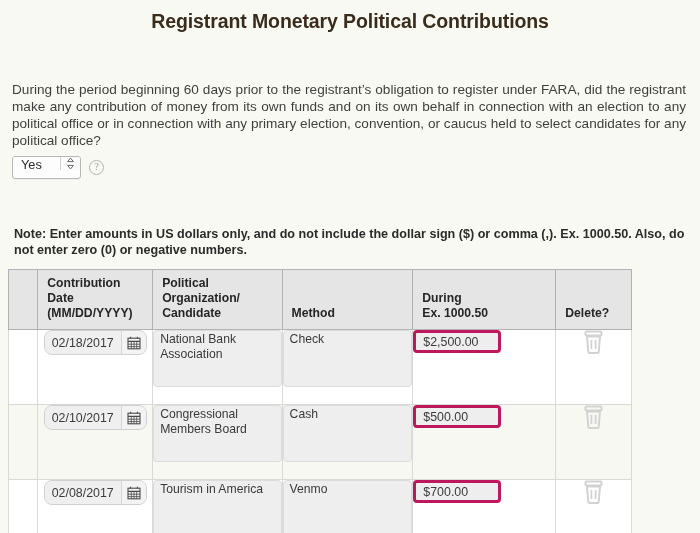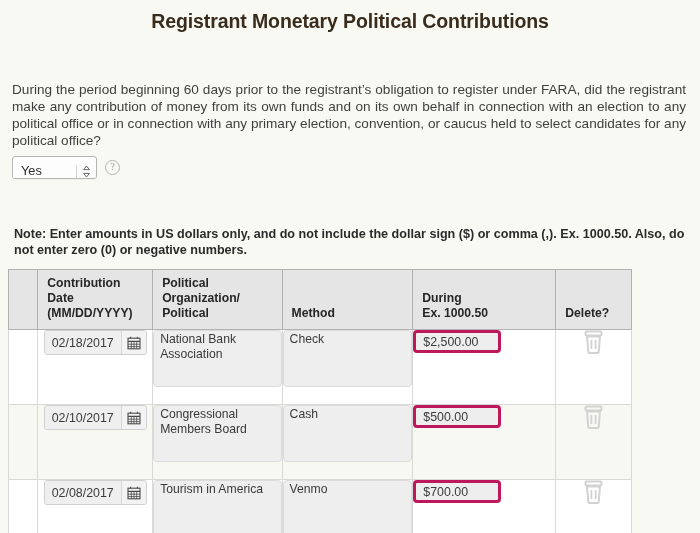--- a/index.html
+++ b/index.html
@@ -50,28 +50,27 @@
   }
 
   .answer-row {
     display: flex;
     align-items: center;
     margin-top: 7px;
   }
 
   .select-wrap {
     display: inline-flex;
-    align-items: flex-end;
+    align-items: flex-start;
     border: 1px solid #b6b6b6;
     border-radius: 3px;
     background: #fdfdfd;
     height: 21px;
     box-shadow: 0 1px 0 rgba(0,0,0,0.03);
     overflow: hidden;
-    gap: 16px;
   }
   .select-value {
     display: flex;
     align-items: center;
     padding: 0 9px 0 8px;
     font-size: 12.8px;
     color: #2c2c2c;
     background: #fdfdfd;
     min-width: 30px;
   }
@@ -165,21 +164,21 @@
   }
   td.cell-date   { vertical-align: middle; text-align: center; }
   td.cell-amount { vertical-align: middle; }
   td.cell-delete { vertical-align: middle; text-align: center; }
 
   
   .datepicker {
     display: inline-flex;
     align-items: stretch;
     border: 1px solid #d0d0d0;
-    border-radius: 3px;
+    border-radius: 8px;
     overflow: hidden;
     background: #efefef;
     height: 23px;
   }
   .datepicker .dp-value {
     display: flex;
     align-items: center;
     padding: 0 7px;
     font-size: 12.4px;
     color: #3b3b3b;
@@ -263,21 +262,21 @@
     <table class="contrib">
       <thead>
         <tr>
           <th class="col-handle"></th>
           <th class="col-date">
             <div>Contribution Date</div>
             <div>(MM/DD/YYYY)</div>
           </th>
           <th class="col-org">
             <div>Political Organization/</div>
-            <div>Political</div>
+            <div>Candidate</div>
           </th>
           <th class="col-method">
             <div>Method</div>
           </th>
           <th class="col-amount">
             <div>During</div>
             <div>Ex. 1000.50</div>
           </th>
           <th class="col-delete">
             <div>Delete?</div>

